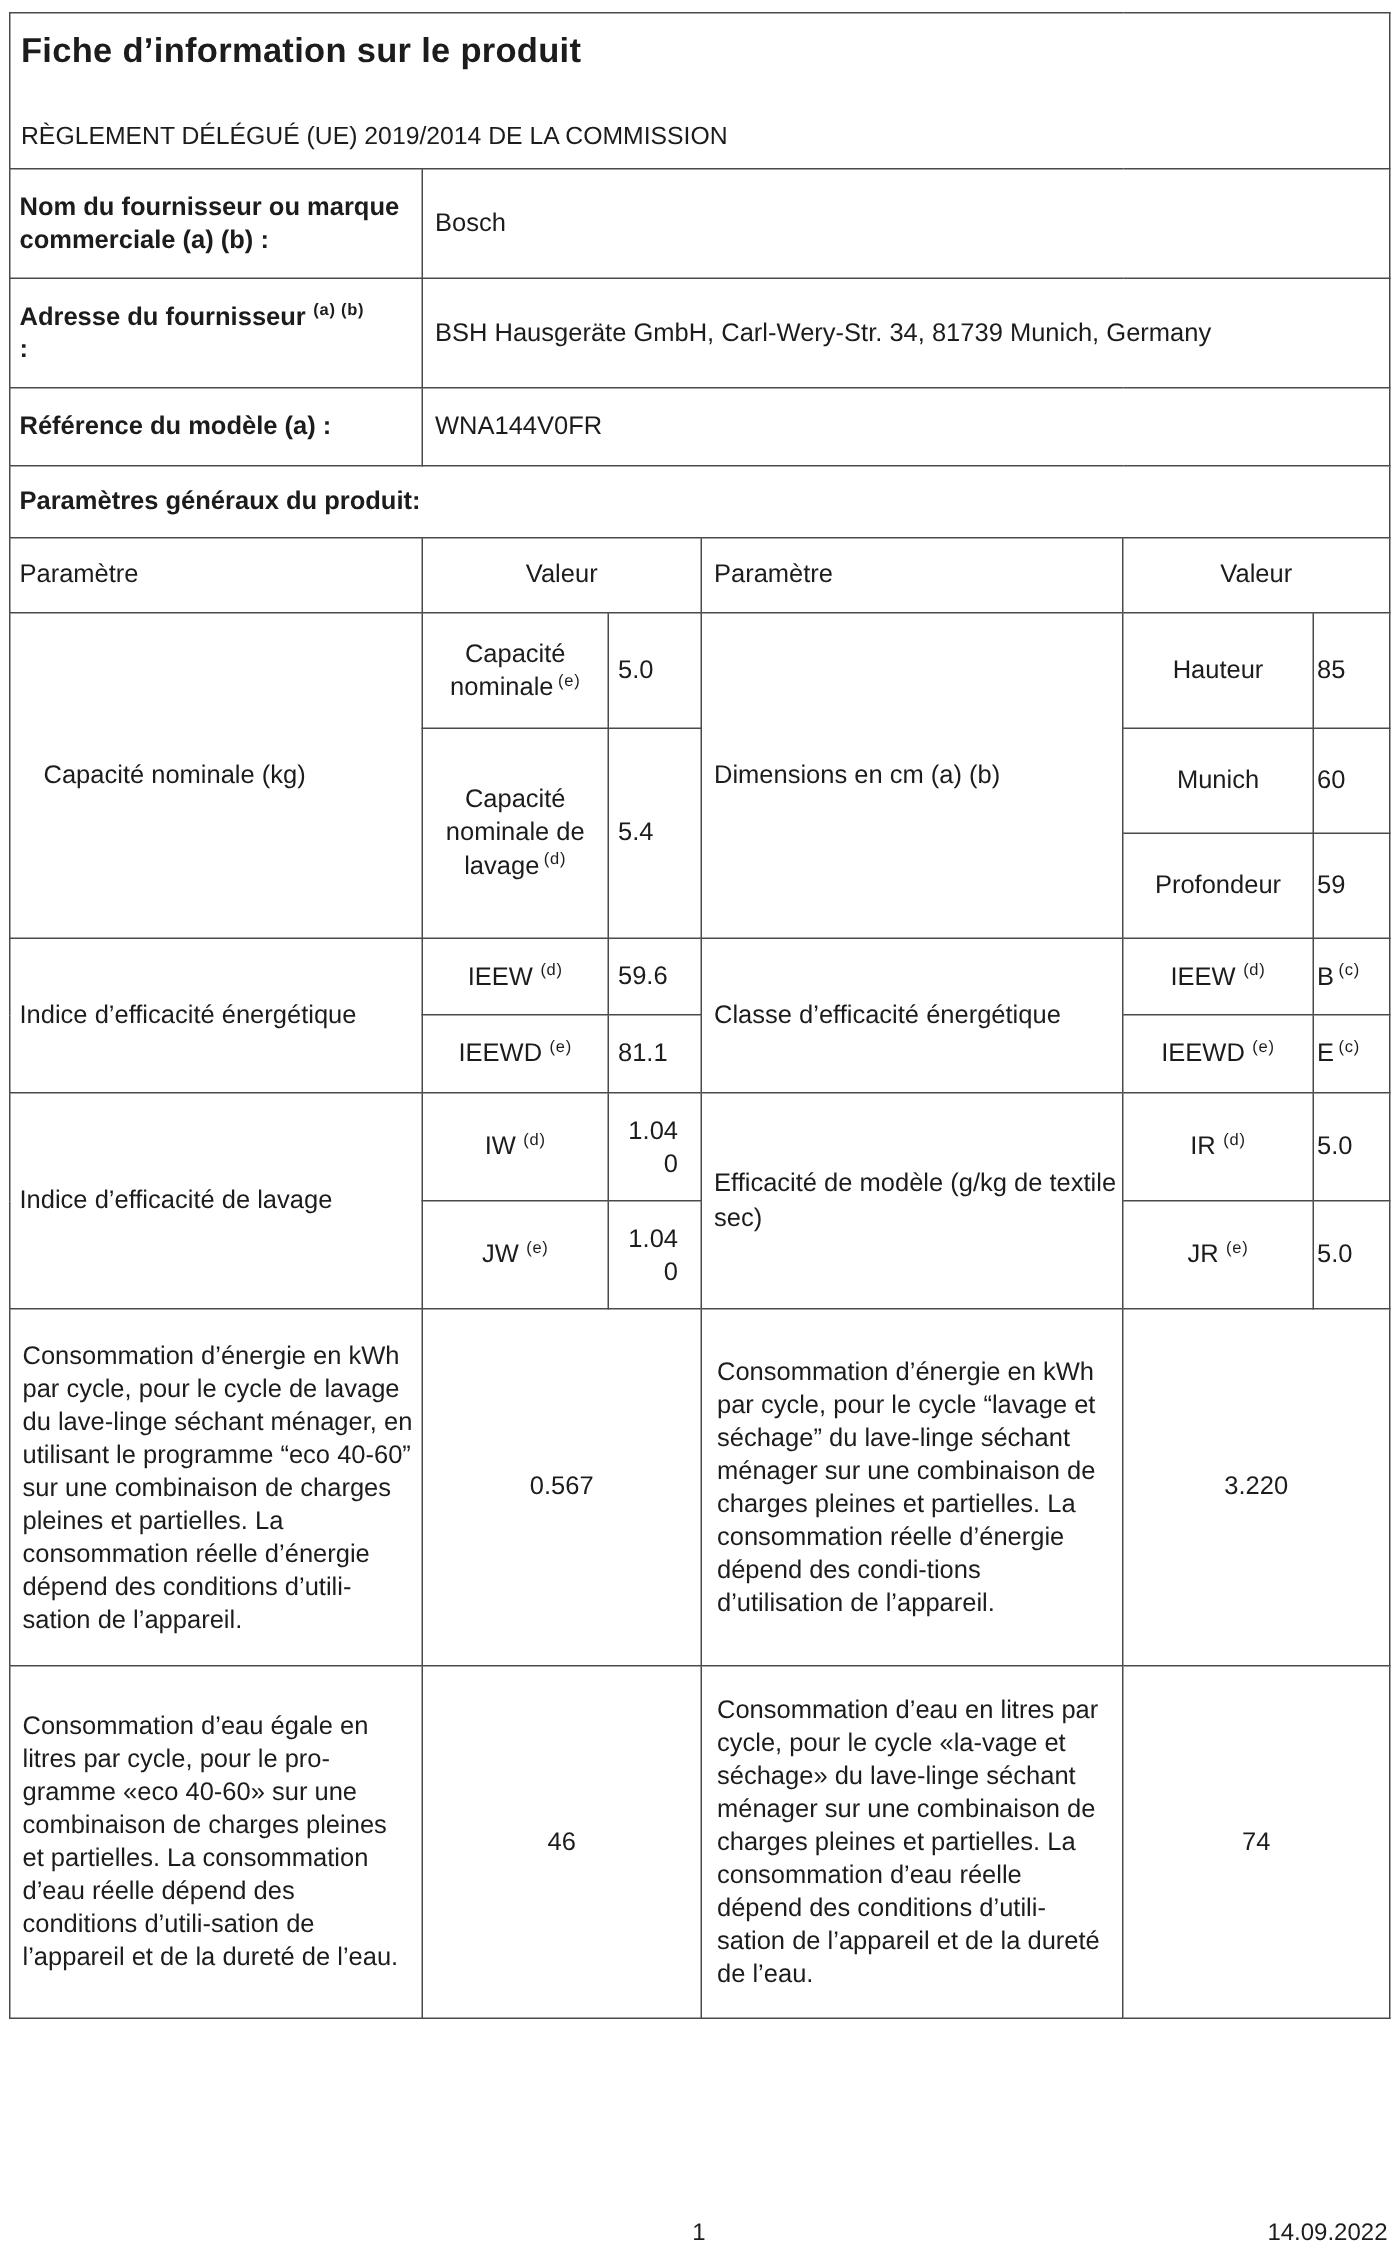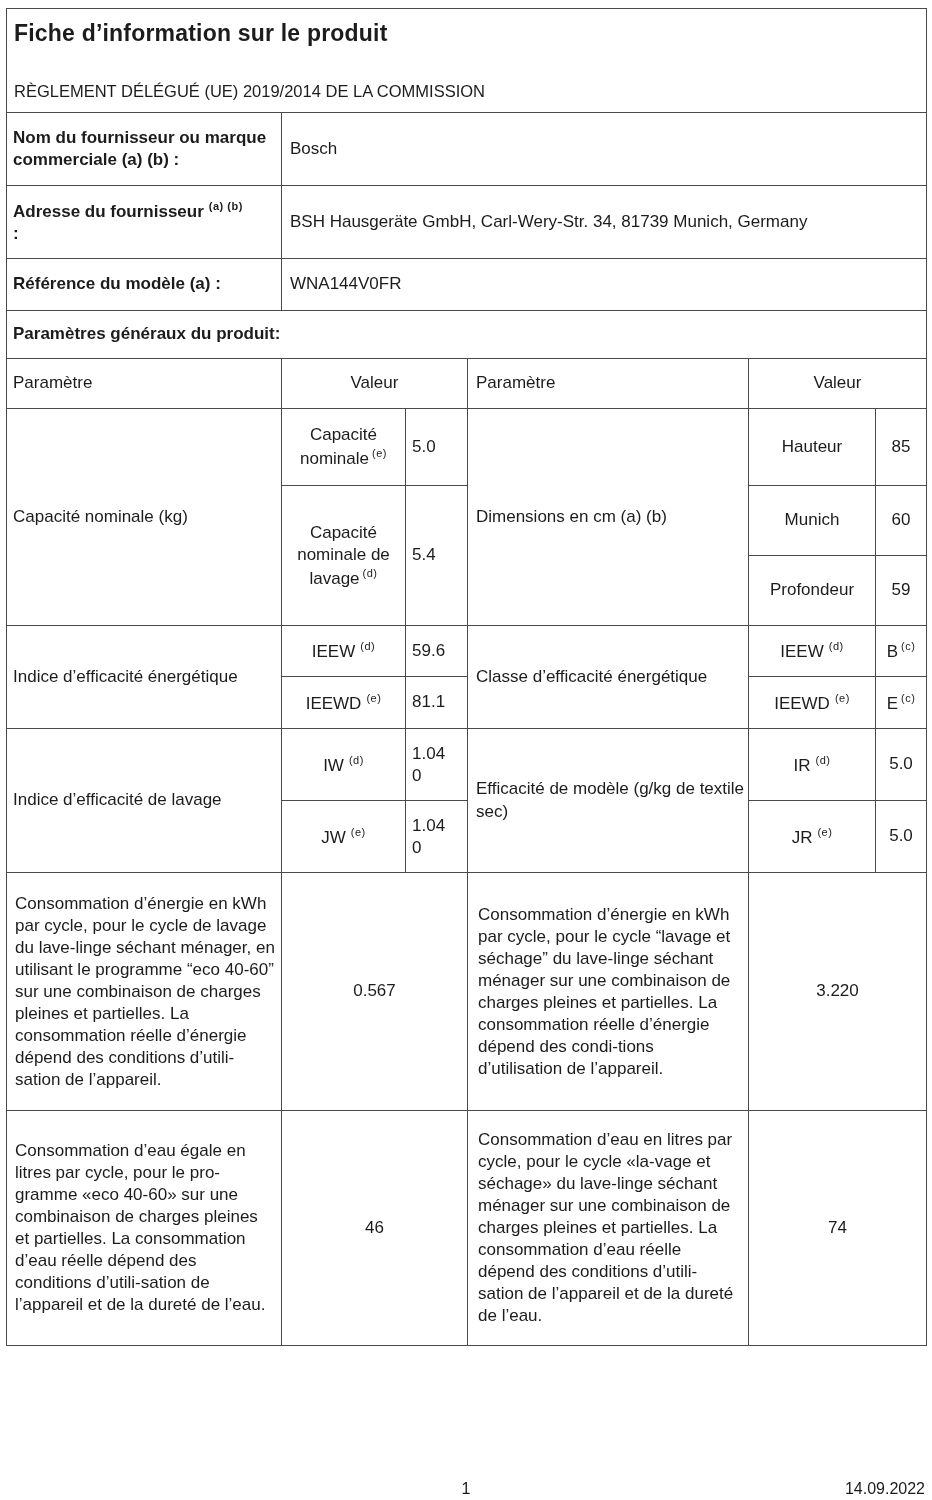--- a/index.html
+++ b/index.html
@@ -50,40 +50,41 @@
   }
   .doc-reg {
     font-size: 16.5px;
     margin-top: 32px;
   }
   .b { font-weight: bold; }
   .lbl-top { padding-right: 0; padding-left: 6px; }
   .val-cell { padding-left: 8px; }
   .sub-c { text-align: center; padding: 2px 5px; }
   .val-l { text-align: left; padding-left: 6px; }
-  .val-c { text-align: center; padding-left: 2px; padding-right: 2px; }
+  .val-c { text-align: left; padding-left: 2px; padding-right: 2px; }
   .plabel { padding-left: 8px; padding-right: 2px; }
   .txt {
     vertical-align: middle;
     text-align: left;
     padding: 10px 6px 10px 8px;
     font-size: 17px;
     line-height: 22px;
   }
   .num-c { text-align: center; }
   sup {
     font-size: 11px;
     margin-left: 5px;
     letter-spacing: 0.5px;
   }
   sup.tight { margin-left: 3px; }
   .wrapnum {
     width: 40px;
     word-break: break-all;
     line-height: 22px;
+    text-align: right;
   }
   .footer-page {
     position: absolute;
     top: 1480px;
     left: 0;
     width: 932px;
     text-align: center;
     font-size: 16px;
   }
   .footer-date {
@@ -139,21 +140,21 @@
     </tr>
 
     <tr style="height:50px">
       <td style="padding-left:6px">Paramètre</td>
       <td colspan="2" class="num-c">Valeur</td>
       <td class="plabel">Paramètre</td>
       <td colspan="2" class="num-c">Valeur</td>
     </tr>
 
     <tr style="height:77px">
-      <td rowspan="3" style="padding-left:6px">Capacité nominale (kg)</td>
+      <td rowspan="3" style="padding-left:22px">Capacité nominale (kg)</td>
       <td class="sub-c">
         <span>Capacité nominale</span><sup class="tight">(e)</sup>
       </td>
       <td class="val-l">5.0</td>
       <td rowspan="3" class="plabel">Dimensions en cm (a) (b)</td>
       <td class="sub-c">Hauteur</td>
       <td class="val-c">85</td>
     </tr>
     <tr style="height:70px">
       <td rowspan="2" class="sub-c">

